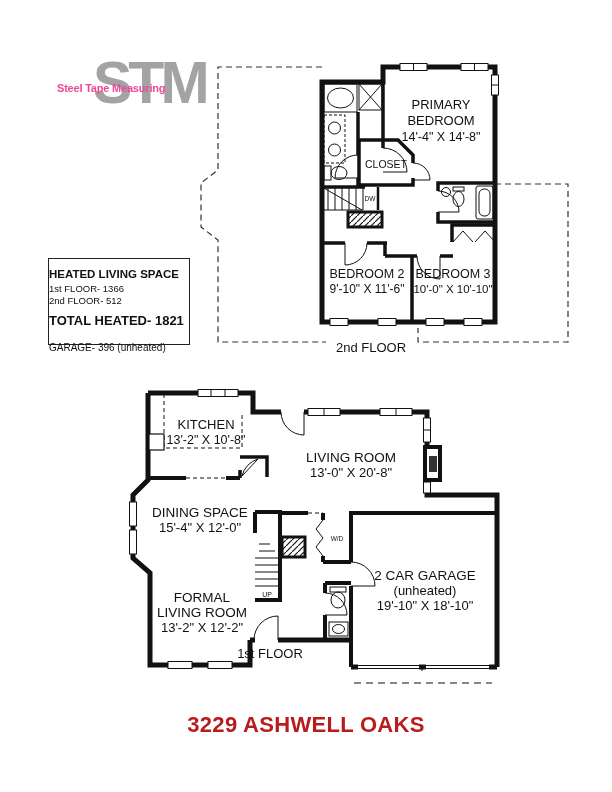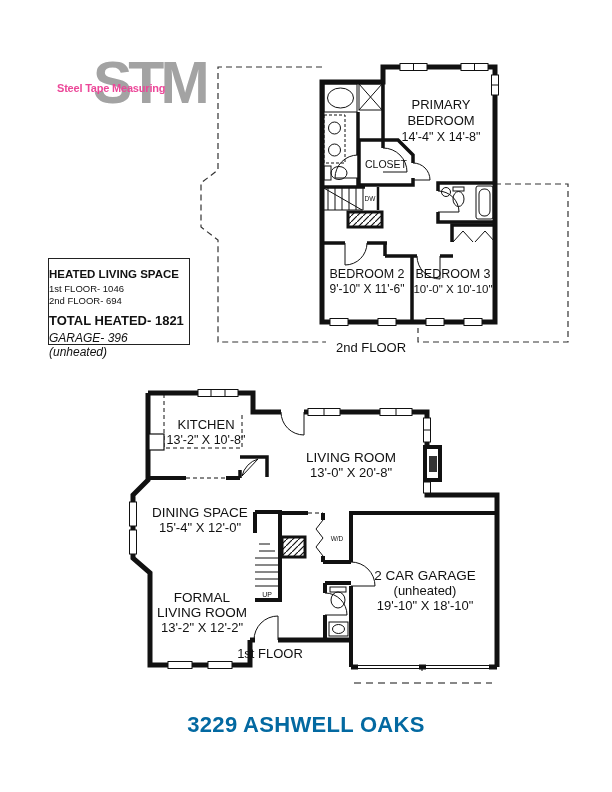--- a/index.html
+++ b/index.html
@@ -10,44 +10,44 @@
   #logo .mono{position:absolute;left:36px;top:-6px;font-size:59px;font-weight:bold;
               letter-spacing:-4px;color:#a3a3a3;line-height:1;}
   #logo .name{position:absolute;left:0px;top:22px;font-size:11px;font-weight:bold;
               letter-spacing:-0.2px;color:#ec4899;white-space:nowrap;}
   
   #infobox{position:absolute;left:48px;top:258px;width:142px;height:87px;
            border:1.5px solid #222;text-align:left;box-sizing:border-box;padding-top:9px;}
   #infobox .h{font-size:11.5px;font-weight:bold;margin-bottom:3px;}
   #infobox .s{font-size:9.5px;line-height:1.25;}
   #infobox .t{font-size:13px;font-weight:bold;margin-top:6px;}
-  #infobox .g{font-size:12px;margin-top:3px;font-style:italic;}
+  #infobox .g{font-size:10px;margin-top:14px;}
   
   .plan{position:absolute;}
   #plan2{left:195px;top:60px;}
   #plan1{left:118px;top:378px;}
   
   #title{position:absolute;left:0;top:712px;width:612px;text-align:center;
-         font-size:22px;font-weight:bold;letter-spacing:0.3px;color:#0369a1;}
+         font-size:22px;font-weight:bold;letter-spacing:0.3px;color:#b91c1c;}
   svg text{font-family:"Liberation Sans", sans-serif;fill:#111;}
 </style>
 </head>
 <body>
 
 <div id="page">
 
   <div id="logo">
     <div class="mono">STM</div>
     <div class="name">Steel Tape Measuring</div>
   </div>
 
   <div id="infobox">
     <div class="h">HEATED LIVING SPACE</div>
-    <div class="s">1st FLOOR- 1046</div>
-    <div class="s">2nd FLOOR- 694</div>
+    <div class="s">1st FLOOR- 1366</div>
+    <div class="s">2nd FLOOR- 512</div>
     <div class="t">TOTAL HEATED- 1821</div>
     <div class="g">GARAGE- 396 (unheated)</div>
   </div>
 
   <div class="plan" id="plan2">
   <svg width="380" height="300" viewBox="0 0 380 300">
     <defs>
       <pattern id="hA" width="6" height="6" patternUnits="userSpaceOnUse">
         <path d="M0,6 L6,0" stroke="#111" stroke-width="1.2"></path>
       </pattern>

